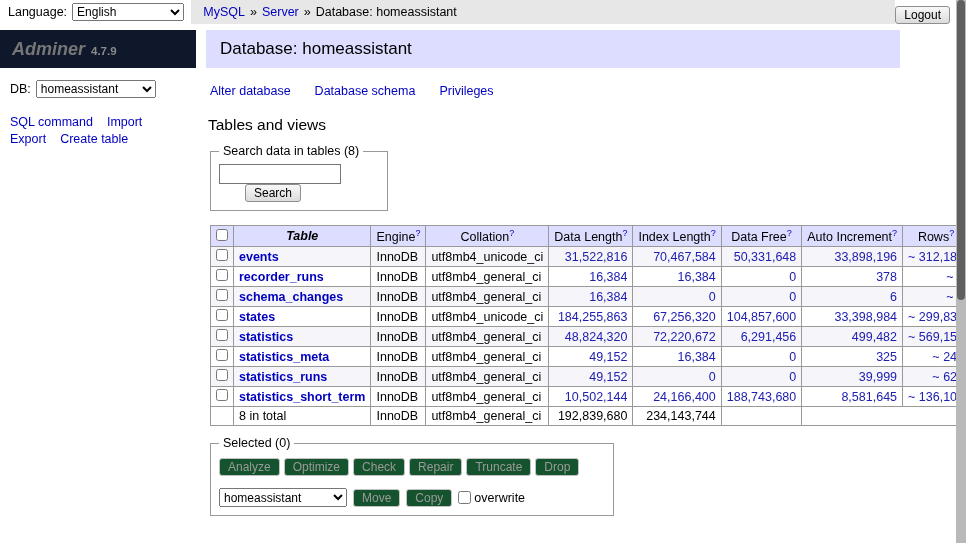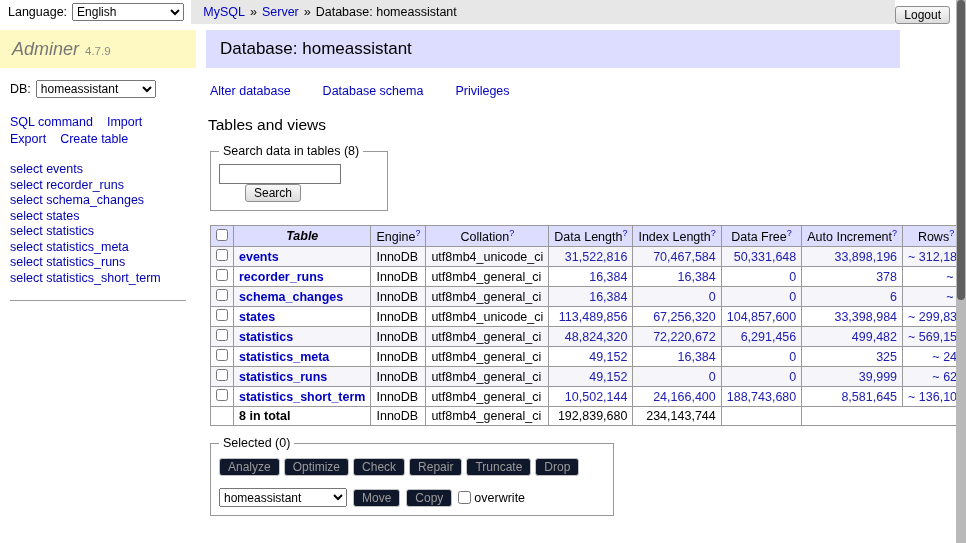--- a/index.html
+++ b/index.html
@@ -26,42 +26,42 @@
   button {
     font-family: "Liberation Sans", sans-serif;
     font-size: 12px;
     padding: 1px 8px;
     border: 1px solid #8f8f8f;
     border-radius: 3px;
     background: linear-gradient(#f8f8f8, #dcdcdc);
     cursor: pointer;
     color: #000;
   }
-  button:disabled { color: #9a9a9a; border-color: #c3c3c3; background: #0f172a; cursor: default; }
+  button:disabled { color: #9a9a9a; border-color: #c3c3c3; background: #14532d; cursor: default; }
 
   
   .layout { display: flex; margin-top: 6px; align-items: flex-start; }
 
   
   .sidebar { width: 196px; flex: 0 0 196px; }
-  .brand { background: #fef9c3; height: 38px; display: flex; align-items: center; gap: 6px; padding: 0 12px; }
+  .brand { background: #0f172a; height: 38px; display: flex; align-items: center; gap: 6px; padding: 0 12px; font-weight: bold; }
   .brand-name { font-style: italic; font-size: 18px; color: #767676; }
   .brand-version { font-size: 11.5px; color: #8a8a8a; padding-top: 4px; }
   .side-body { padding: 12px 10px 0 10px; }
   .db-row { display: flex; align-items: center; gap: 5px; font-size: 12.5px; }
   .db-row select { font-size: 12px; width: 120px; height: 18px; }
   .side-actions { margin-top: 16px; line-height: 17px; font-size: 12.5px; }
   .side-actions a { margin-right: 14px; margin-top: 24px; }
   .tables-wrap { margin-top: 14px; padding: 0 0 14px 0; border-bottom: 1px solid #9a9a9a; }
   .tables-wrap a { display: block; font-size: 12.5px; line-height: 15.5px; color: #0000b0; }
 
   
   .main { width: 704px; flex: 0 0 704px; padding-left: 10px; }
   .page-title { background: #ddddff; height: 38px; display: flex; align-items: center; padding: 0 14px; font-size: 17px; font-weight: normal; }
-  .db-links { margin: 16px 0 0 4px; display: flex; gap: 32px; font-size: 12.5px; }
+  .db-links { margin: 16px 0 0 4px; display: flex; gap: 24px; font-size: 12.5px; }
   h3.section { margin: 18px 0 0 2px; font-size: 15.5px; font-weight: normal; }
 
   fieldset { border: 1px solid #999; margin: 10px 0 0 4px; padding: 6px 8px 8px 8px; }
   legend { font-size: 12.5px; padding: 0 4px; }
   .search-fs { width: 178px; }
   .search-fs input[type=text] { width: 122px; height: 20px; border: 1px solid #767676; padding: 1px 3px; font-size: 12px; }
   .search-fs button { margin-left: 26px; }
 
   
   table.data { border-collapse: collapse; margin: 14px 0 0 4px; font-size: 12.5px; }
@@ -69,21 +69,21 @@
   table.data thead td, table.data thead th { background: #ddddff; font-weight: normal; text-align: center; }
   table.data thead th.first { font-weight: bold; font-style: italic; }
   sup.help { color: #0000c0; font-size: 9px; cursor: pointer; }
   td.chk { text-align: center; width: 22px; }
   td.chk input, thead td input { width: 12px; height: 12px; }
   th.tname { text-align: left; background: #fff; }
   th.tname a { font-weight: bold; }
   tr.odd td, tr.odd th.tname { background: #f6f6fa; }
   td.num { text-align: right; }
   td.num a { color: #2020b0; }
-  tr.total-row th.tname { font-weight: bold; }
+  tr.total-row th.tname { font-weight: normal; }
   tr.total-row td.num { color: #000; }
   td.plain { border: none; background: #fff; }
 
   
   .selected-fs { width: 404px; }
   .btn-row { display: flex; gap: 4px; margin-top: 2px; }
   .move-row { display: flex; align-items: center; gap: 6px; margin-top: 12px; font-size: 12.5px; }
   .move-row select { font-size: 12px; width: 128px; height: 19px; }
   .move-row label { display: flex; align-items: center; gap: 3px; }
 
@@ -120,30 +120,20 @@
     </div>
     <div class="side-body">
       <div class="db-row">
         <span>DB:</span>
         <select><option>homeassistant</option></select>
       </div>
       <div class="side-actions">
         <a>SQL command</a><a>Import</a><br>
         <a>Export</a><a>Create table</a>
       </div>
-      <div class="tables-wrap">
-        <a>select events</a>
-        <a>select recorder_runs</a>
-        <a>select schema_changes</a>
-        <a>select states</a>
-        <a>select statistics</a>
-        <a>select statistics_meta</a>
-        <a>select statistics_runs</a>
-        <a>select statistics_short_term</a>
-      </div>
     </div>
   </div>
 
   <div class="main">
     <div class="page-title">Database: homeassistant</div>
 
     <div class="db-links">
       <a>Alter database</a>
       <a>Database schema</a>
       <a>Privileges</a>
@@ -207,21 +197,21 @@
           <td class="num"><a>0</a></td>
           <td class="num"><a>6</a></td>
           <td class="num"><a>~ 3</a></td>
 
         </tr>
         <tr>
           <td class="chk"><input type="checkbox" style=""></td>
           <th class="tname"><a>states</a></th>
           <td>InnoDB</td>
           <td>utf8mb4_unicode_ci</td>
-          <td class="num"><a>113,489,856</a></td>
+          <td class="num"><a>184,255,863</a></td>
           <td class="num"><a>67,256,320</a></td>
           <td class="num"><a>104,857,600</a></td>
           <td class="num"><a>33,398,984</a></td>
           <td class="num"><a>~ 299,833</a></td>
 
         </tr>
         <tr class="odd">
           <td class="chk"><input type="checkbox" style=""></td>
           <th class="tname"><a>statistics</a></th>
           <td>InnoDB</td>

